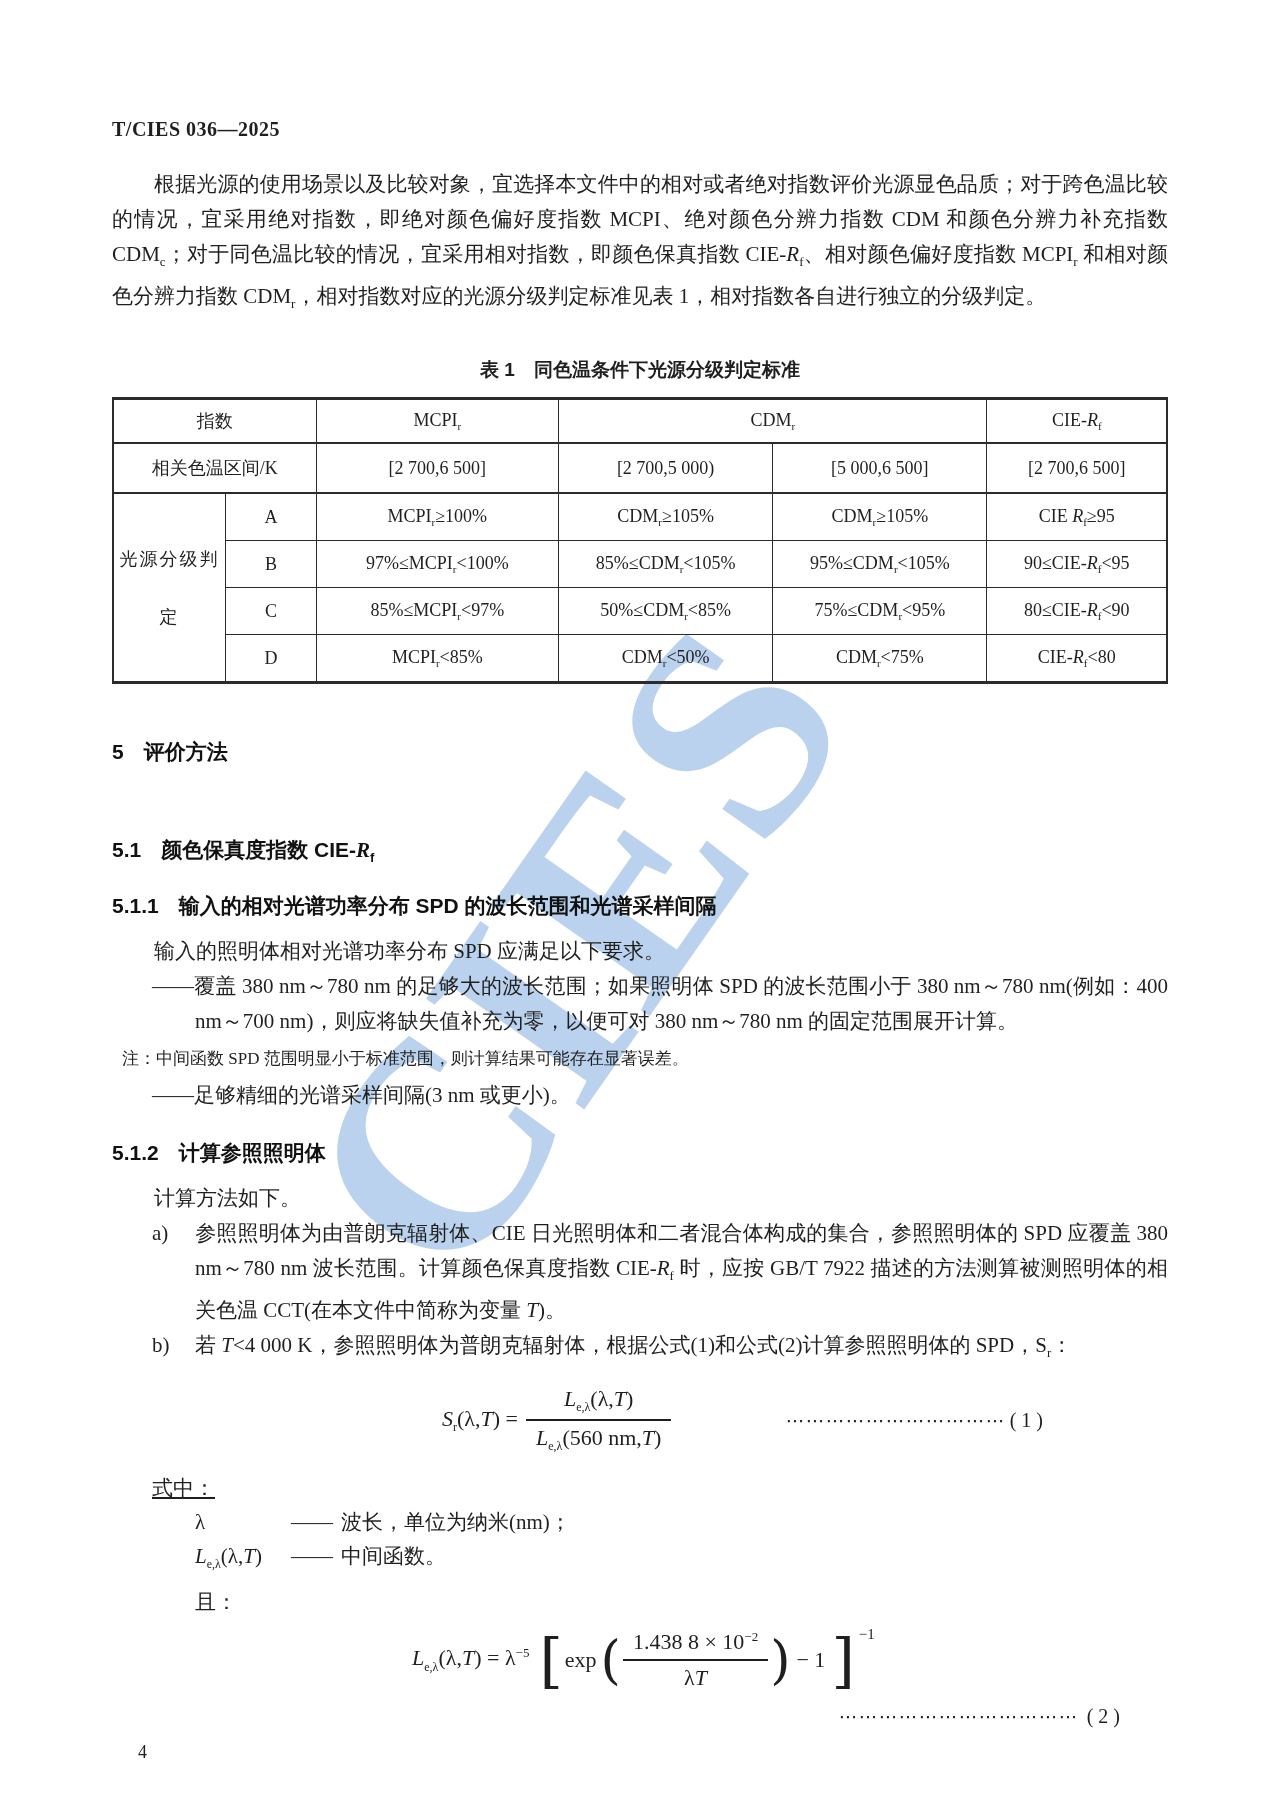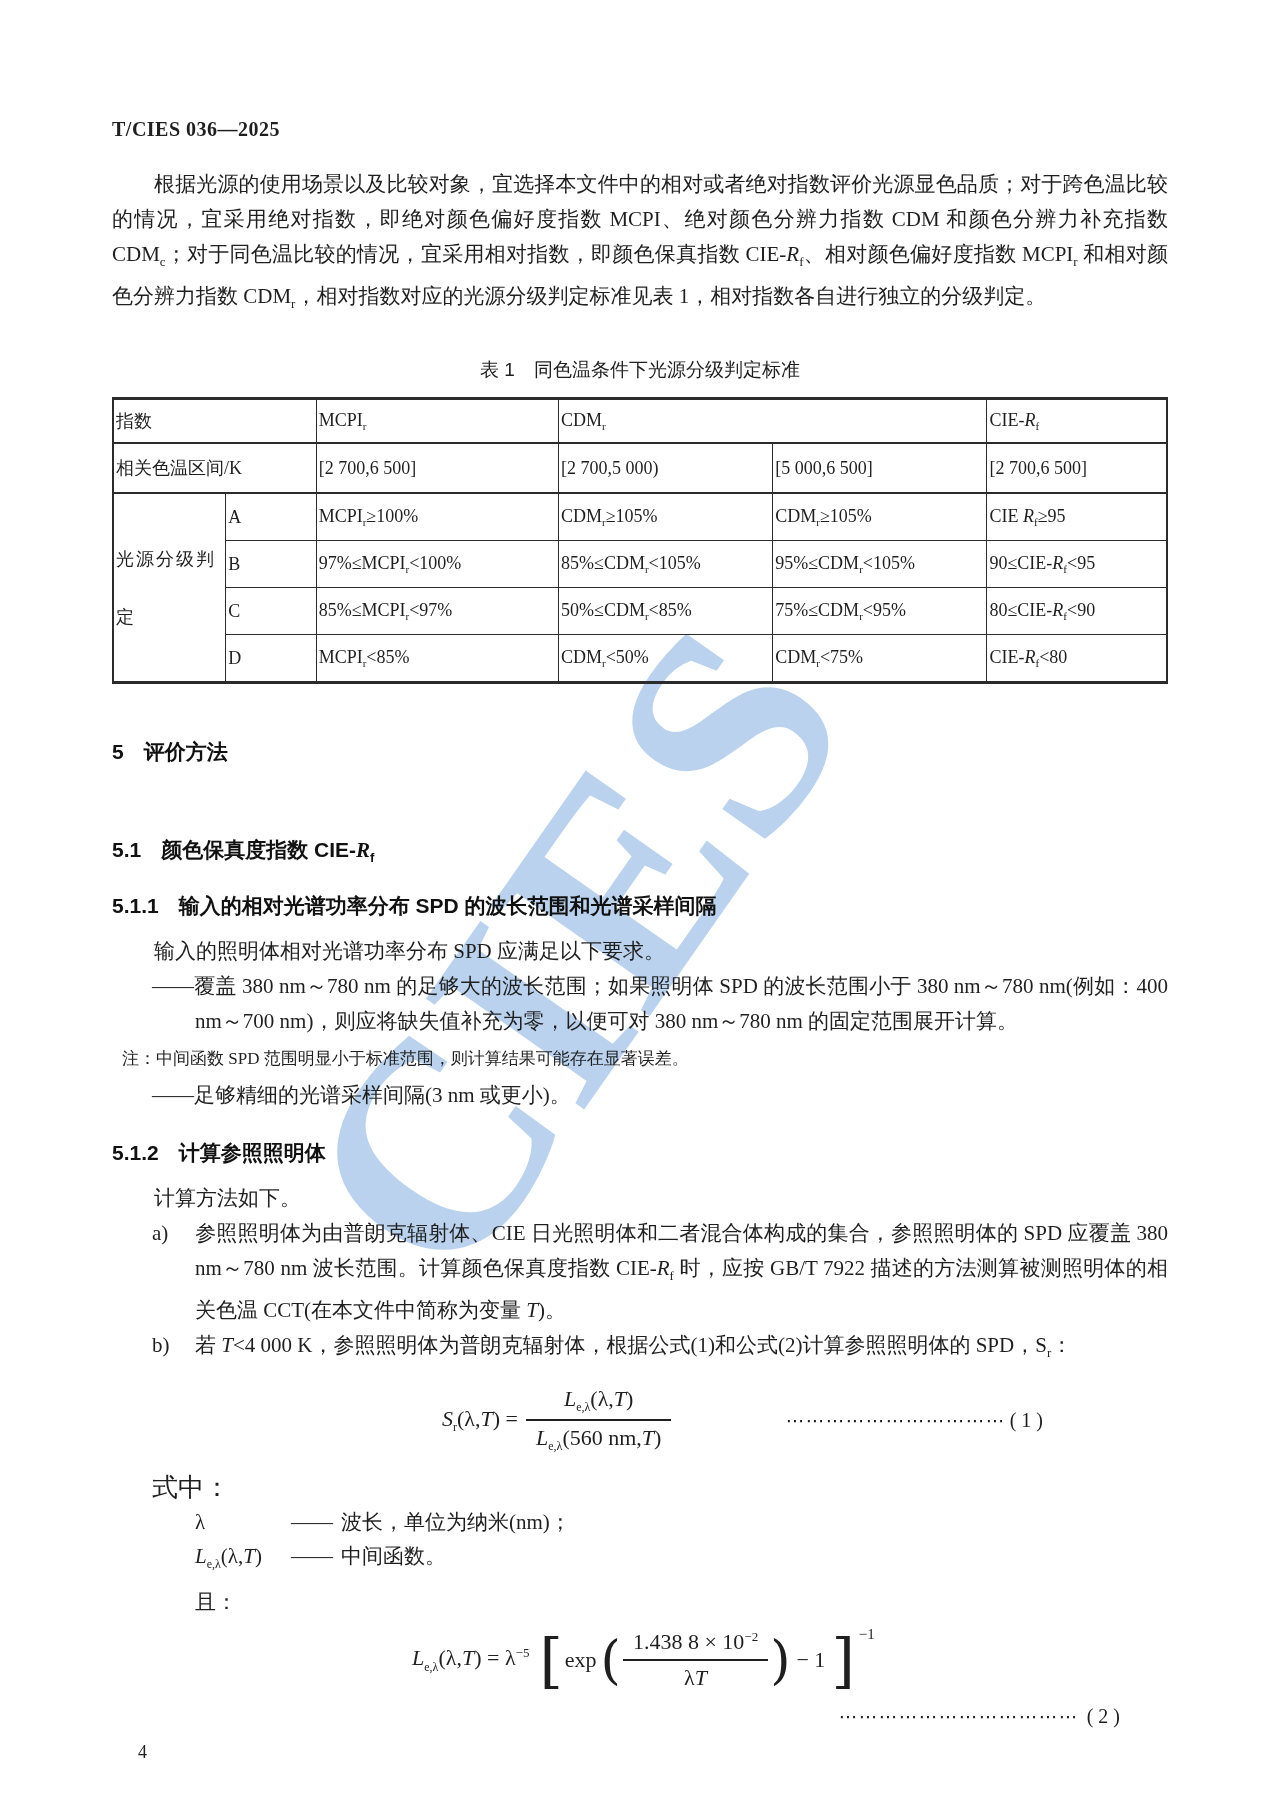--- a/index.html
+++ b/index.html
@@ -18,30 +18,30 @@
   .content { position:relative; z-index:1; padding:118px 112px 0 112px; }
 
   .docnum { font-size:20px; font-weight:bold; letter-spacing:0.5px; }
 
   .para {
     font-size:21px; line-height:35px; text-align:justify;
     text-indent:2em; margin:26px 0 0 0;
   }
 
   .tbl-caption {
-    margin-top:36px; text-align:center; font-weight:normal; font-size:19px;
+    margin-top:36px; text-align:center; font-weight:bold; font-size:19px;
     font-family:"Liberation Sans","DejaVu Sans",sans-serif;
   }
   table.t1 {
     margin-top:14px; width:100%; border-collapse:collapse; table-layout:fixed;
     font-size:18px;
   }
   table.t1 { border:2px solid #2b2b2b; border-top-width:3px; border-bottom-width:3px; }
   table.t1 td {
-    border:1px solid #2b2b2b; text-align:left; vertical-align:middle;
+    border:1px solid #2b2b2b; text-align:center; vertical-align:middle;
     padding:2px 2px; overflow:hidden;
   }
   table.t1 tr.hr1 td { height:38px; }
   table.t1 tr.hr1 td { border-bottom-width:2px; }
   table.t1 tr.hr2 td { height:44px; border-bottom-width:2px; }
   table.t1 tr.body td { height:42px; }
   .group-label { line-height:58px; letter-spacing:2px; }
   table.t1 sub { font-size:11px; vertical-align:-4px; }
 
   .h-sec {
@@ -94,21 +94,21 @@
   }
   .outer-sup { position:relative; top:-26px; font-size:15px; margin-left:2px; }
   .f-tail { margin:0 4px; }
   .exp-label { margin-right:2px; }
 
   .leader-wrap { margin-left:auto; margin-right:125px; display:flex; align-items:center; white-space:nowrap; }
   .leader { font-size:19px; letter-spacing:1px; font-family:"DejaVu Sans",sans-serif; }
   .eq-num { font-size:20px; margin-left:4px; }
   .leader-line { margin-top:14px; text-align:right; padding-right:48px; white-space:nowrap; }
 
-  .where-label { font-size:26px; line-height:34px; margin:16px 0 0 40px; }
+  .where-label { font-size:21px; line-height:34px; margin:16px 0 0 40px;text-decoration:underline; }
   .where-row { display:flex; font-size:21px; line-height:34px; margin-left:83px; }
   .where-sym { width:96px; white-space:nowrap; }
   .where-sym sub { font-size:12px; }
   .where-dash { margin-right:8px; }
   .and-label { font-size:21px; line-height:34px; margin:4px 0 0 83px; }
 
   .page-num { position:absolute; left:138px; top:1742px; font-size:18px; z-index:1; }
 </style>
 </head>
 <body>

